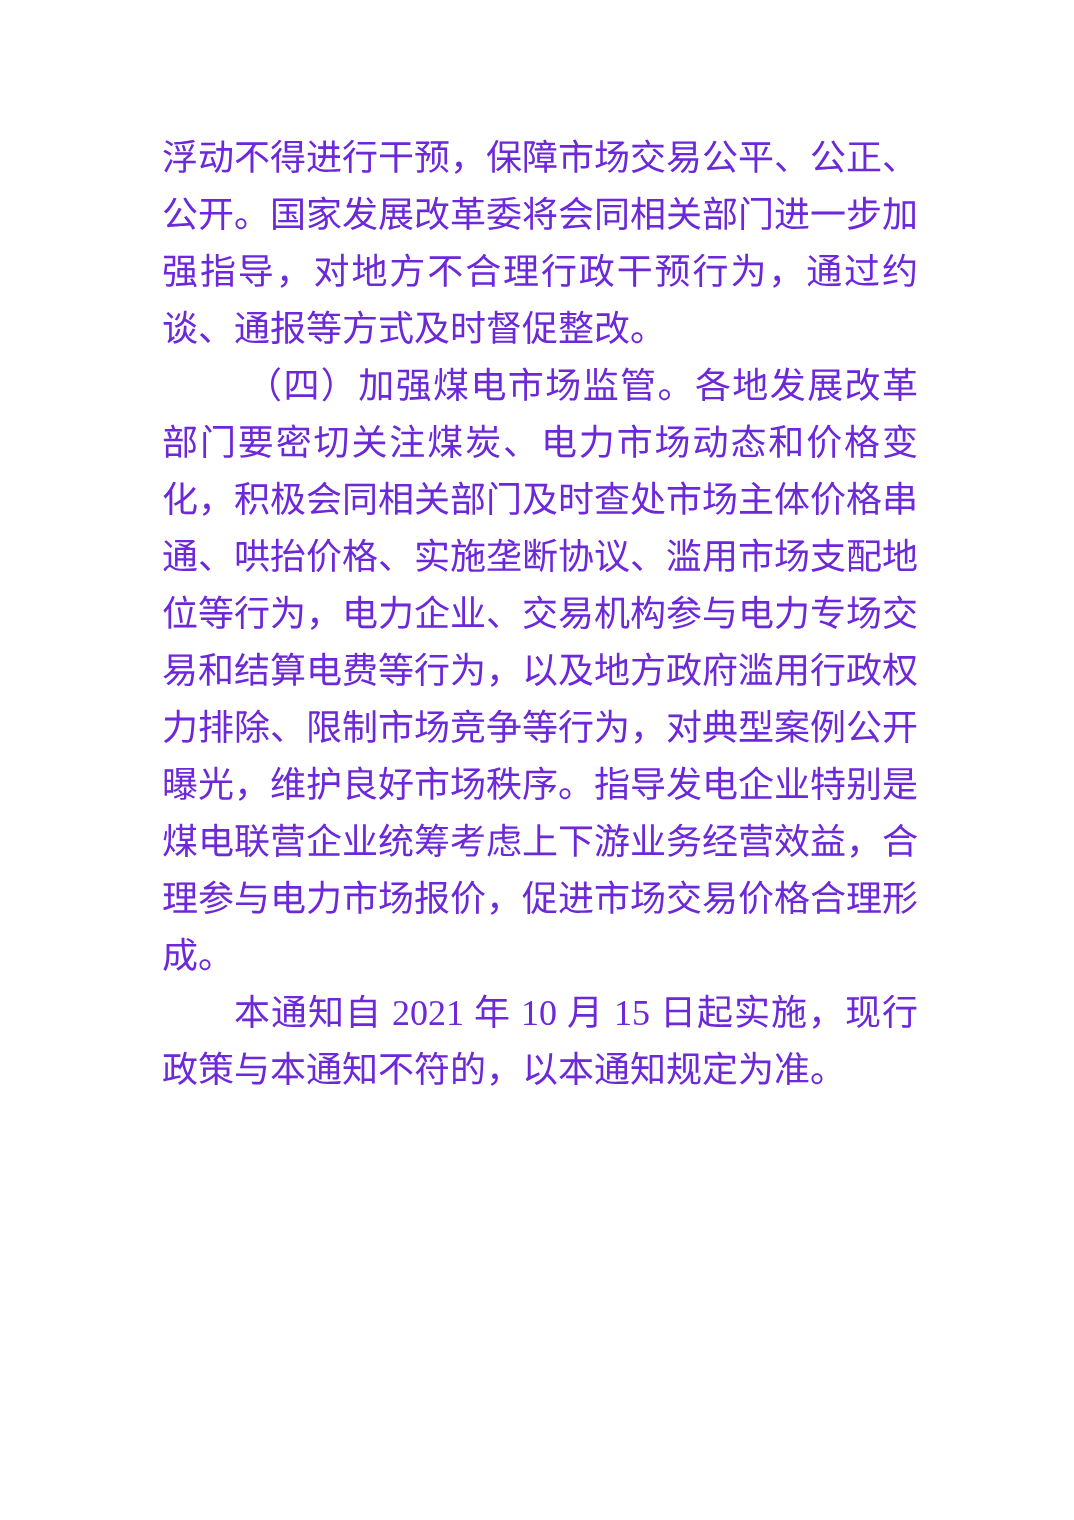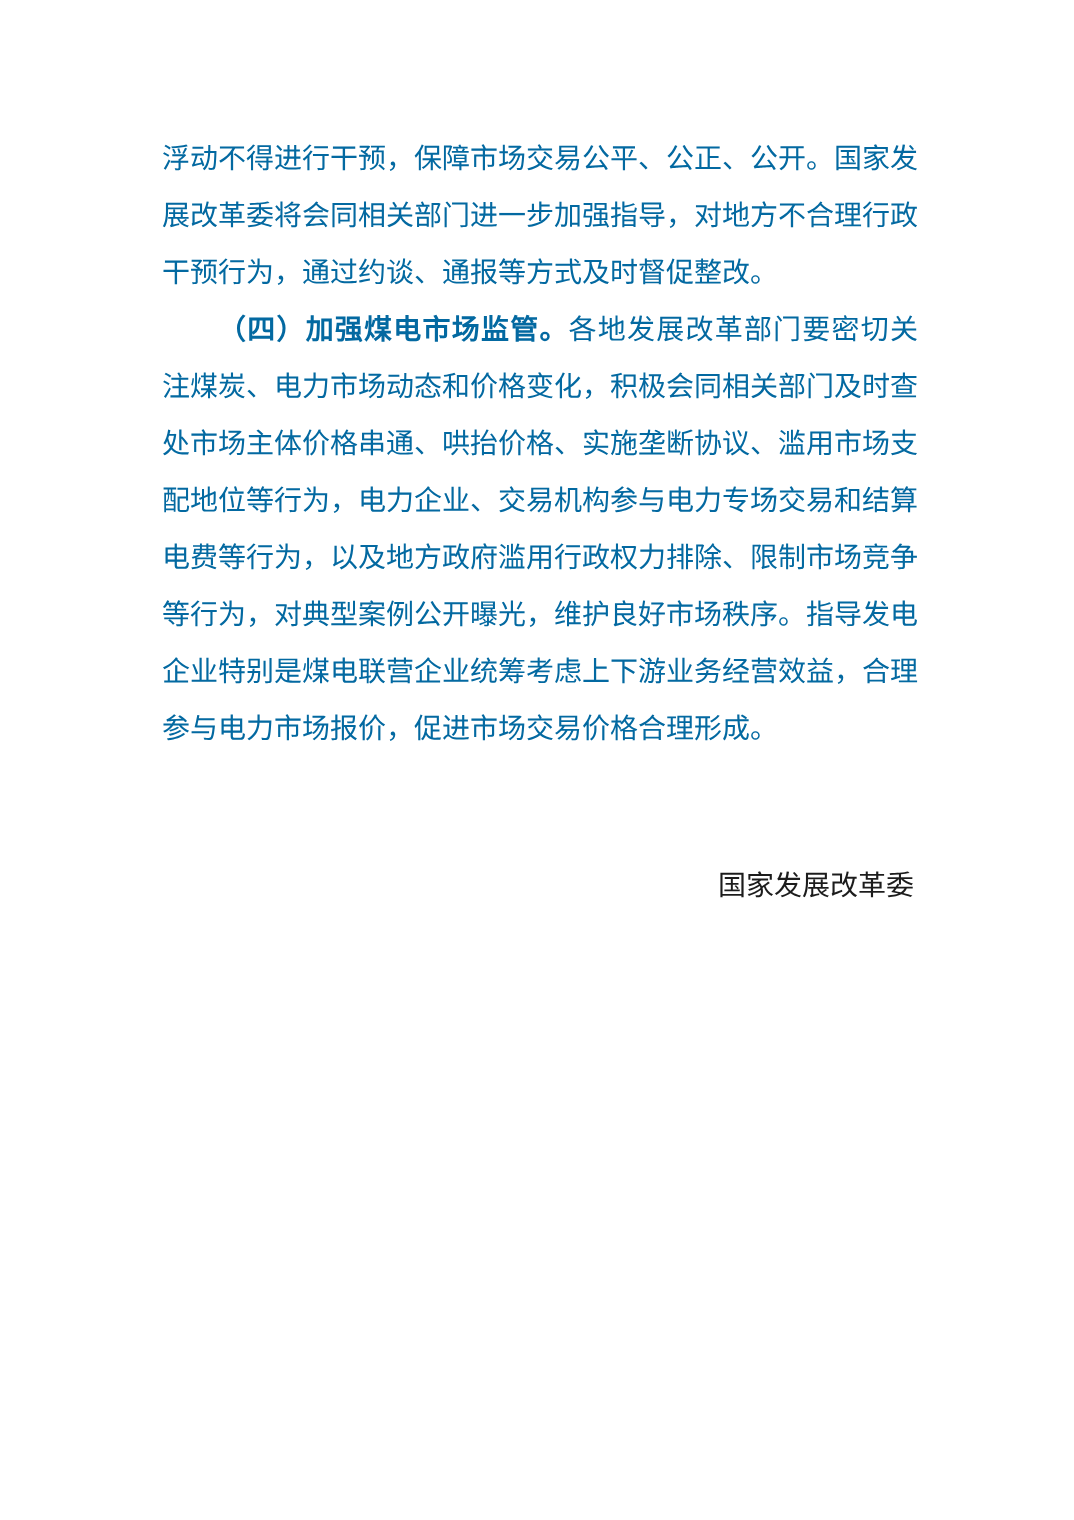--- a/index.html
+++ b/index.html
@@ -19,32 +19,33 @@
     height: 1520px;
     padding: 130px 156px 0 162px;
     background: #ffffff;
     color: #1c1c1c;
   }
   .body-text {
     width: 756px;
   }
   .para {
     margin: 0;
-    font-size: 28px;
+    font-size: 36px;
     line-height: 57px;
     text-align: justify;
     letter-spacing: 0;
     word-break: normal;
-    color: #0369a1;
+    color: #6d28d9;
   }
   .para.indent {
     text-indent: 2em;
   }
   .lead-bold {
-    font-weight: bold;
+    font-weight: normal;
+    margin-left: 12px;
   }
   .signature {
     width: 756px;
     margin-top: 100px;
     text-align: right;
   }
   .signature .sig-line {
     font-size: 28px;
     line-height: 57px;
     color: #1c1c1c;
@@ -61,19 +62,21 @@
 
     <p class="para">
       <span>浮动不得进行干预，保障市场交易公平、公正、公开。国家发展改革委将会同相关部门进一步加强指导，对地方不合理行政干预行为，通过约谈、通报等方式及时督促整改。</span>
     </p>
 
     <p class="para indent">
       <span class="lead-bold">（四）加强煤电市场监管。</span><span>各地发展改革部门要密切关注煤炭、电力市场动态和价格变化，积极会同相关部门及时查处市场主体价格串通、哄抬价格、实施垄断协议、滥用市场支配地位等行为，电力企业、交易机构参与电力专场交易和结算电费等行为，以及地方政府滥用行政权力排除、限制市场竞争等行为，对典型案例公开曝光，维护良好市场秩序。指导发电企业特别是煤电联营企业统筹考虑上下游业务经营效益，合理参与电力市场报价，促进市场交易价格合理形成。</span>
     </p>
 
 
+    <p class="para indent">
+      <span>本通知自 2021 年 10 月 15 日起实施，现行政策与本通知不符的，以本通知规定为准。</span>
+    </p>
 
   </div>
 
   <div class="signature">
-    <div class="sig-line issuer">国家发展改革委</div>
   </div>
 </div>
 
 </body></html>

